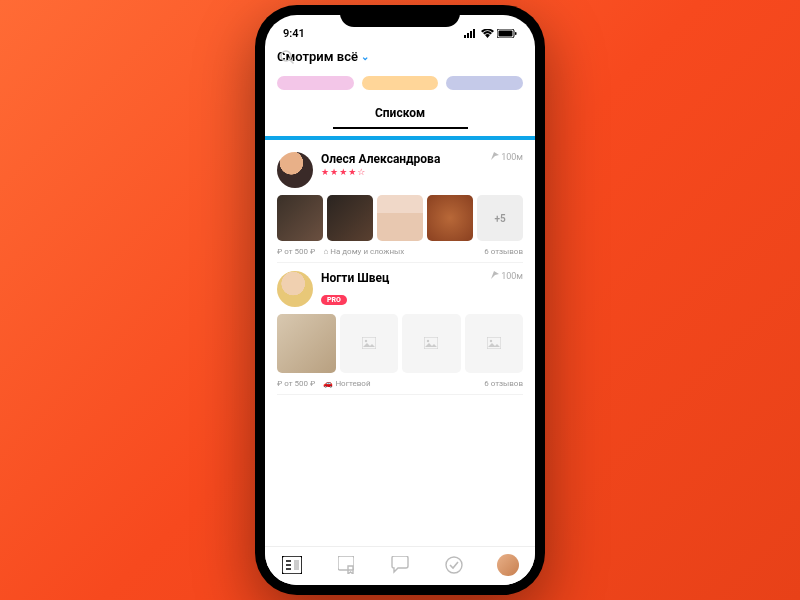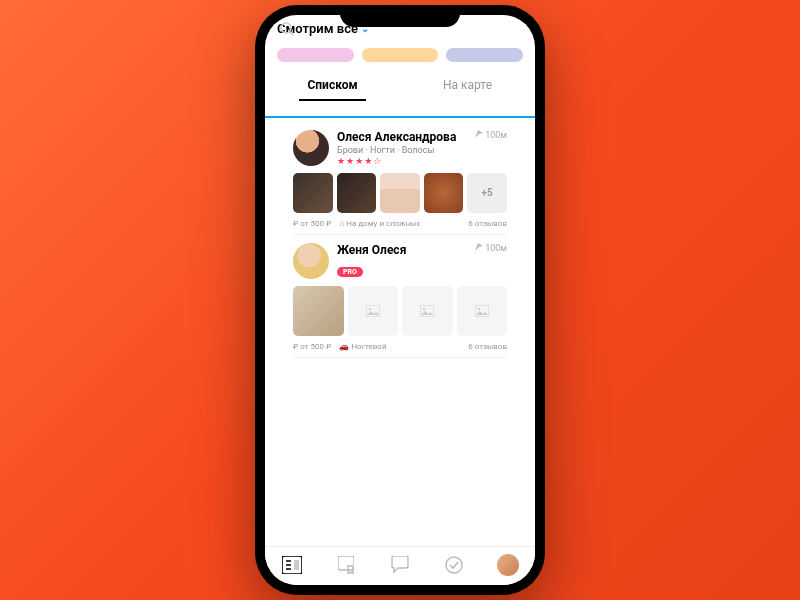--- a/index.html
+++ b/index.html
@@ -37,25 +37,25 @@
     padding: 6px 12px; position: relative;
   }
   .search-ic { position: absolute; left: 14px; color: #bbb; }
   .header-title { font-size: 13px; font-weight: 600; display: flex; align-items: center; gap: 3px; }
   .chev { color: #2196f3; font-size: 10px; }
   .pills { display: flex; gap: 8px; padding: 6px 12px 0; }
   .pill { flex: 1; height: 14px; border-radius: 7px; }
   .pill.p1 { background: #f3c6e8; }
   .pill.p2 { background: #ffd699; }
   .pill.p3 { background: #c5cae9; }
-  .tabs { display: flex; padding: 10px 0 16px; border-bottom: 2px solid #0ea5e9; }
+  .tabs { display: flex; padding: 10px 0 8px; border-bottom: 4px solid #0ea5e9; }
   .tab { flex: 1; text-align: center; font-size: 12px; padding: 6px 0 8px; color: #999; position: relative; }
   .tab.active { color: #000; font-weight: 700; }
   .tab.active::after { content: ''; position: absolute; bottom: -1px; left: 25%; right: 25%; height: 2px; background: #000; }
-  .list { flex: 1; overflow-y: auto; padding: 4px 28px 0; }
+  .list { flex: 1; overflow-y: auto; padding: 4px 12px 0; }
   .list::-webkit-scrollbar { display: none; }
   .card { padding: 8px 0 6px; border-bottom: 1px solid #f2f2f2; }
   .card-head { display: flex; gap: 8px; }
   .avatar { width: 36px; height: 36px; border-radius: 50%; flex-shrink: 0; }
   .av1 { background: radial-gradient(circle at 40% 30%, #e8b088 0 35%, #3a2a28 36% 100%); }
   .av2 { background: radial-gradient(circle at 45% 35%, #f0d0b0 0 38%, #e8c878 39% 100%); }
   .meta { flex: 1; min-width: 0; }
   .name-row { display: flex; justify-content: space-between; align-items: flex-start; }
   .name { font-size: 12px; font-weight: 700; }
   .dist { font-size: 9px; color: #aaa; display: flex; gap: 2px; }
@@ -80,20 +80,39 @@
   .tabbar-avatar { width: 22px; height: 22px; border-radius: 50%; background: linear-gradient(135deg,#e8b088,#c88050); }
   svg { display: block; }
 </style>
 </head>
 <body>
 
 <div class="phone">
   <div class="notch"></div>
   <div class="screen">
 
+    <div class="statusbar">
+      <span>9:41</span>
+      <div class="status-icons">
+        <svg width="14" height="9" viewBox="0 0 14 9">
+            <rect x="0" y="6" width="2" height="3" fill="#000"></rect>
+            <rect x="3" y="4" width="2" height="5" fill="#000"></rect>
+            <rect x="6" y="2" width="2" height="7" fill="#000"></rect>
+            <rect x="9" y="0" width="2" height="9" fill="#000"></rect>
+          </svg>
+        <svg width="13" height="9" viewBox="0 0 13 9">
+            <path d="M6.5 9 L4 6 Q6.5 4 9 6 Z M2 4 Q6.5 0 11 4 L9.5 5.5 Q6.5 2.8 3.5 5.5 Z M0 2 Q6.5 -3 13 2 L11.5 3.5 Q6.5 -1 1.5 3.5 Z" fill="#000"></path>
+          </svg>
+        <svg width="20" height="9" viewBox="0 0 20 9">
+            <rect x="0" y="0" width="17" height="9" rx="2" fill="none" stroke="#000" stroke-width="1"></rect>
+            <rect x="1.5" y="1.5" width="14" height="6" rx="1" fill="#000"></rect>
+            <rect x="18" y="3" width="1.5" height="3" rx="0.7" fill="#000"></rect>
+          </svg>
+      </div>
+    </div>
 
     <div class="header">
       <span class="search-ic">
         <svg width="16" height="16" viewBox="0 0 16 16">
             <circle cx="7" cy="7" r="5" fill="none" stroke="#ccc" stroke-width="1.6"></circle>
             <line x1="11" y1="11" x2="14" y2="14" stroke="#ccc" stroke-width="1.6" stroke-linecap="round"></line>
           </svg>
       </span>
       <div class="header-title">
         <span>Смотрим всё</span>
@@ -102,39 +121,37 @@
     </div>
 
     <div class="pills">
       <div class="pill p1"></div>
       <div class="pill p2"></div>
       <div class="pill p3"></div>
     </div>
 
     <div class="tabs">
       <div class="tab active">Списком</div>
-      <div class="tab">На карте</div>
     </div>
 
     <div class="list">
 
       <div class="card">
         <div class="card-head">
           <div class="avatar av1"></div>
           <div class="meta">
             <div class="name-row">
               <span class="name">Олеся Александрова</span>
               <span class="dist">
                 <svg width="8" height="8" viewBox="0 0 8 8">
                     <path d="M0 8 L3 0 L8 3 L4 4 Z" fill="#bbb"></path>
                   </svg>
                 <span>100м</span>
               </span>
             </div>
-            <div class="cats">Брови · Ногти · Волосы</div>
             <div class="stars">★★★★☆</div>
           </div>
         </div>
         <div class="thumbs">
           <div class="thumb t-nails1"></div>
           <div class="thumb t-nails2"></div>
           <div class="thumb t-face"></div>
           <div class="thumb t-hair"></div>
           <div class="thumb">+5</div>
         </div>
@@ -151,21 +168,21 @@
           </div>
           <span>6 отзывов</span>
         </div>
       </div>
 
       <div class="card">
         <div class="card-head">
           <div class="avatar av2"></div>
           <div class="meta">
             <div class="name-row">
-              <span class="name">Женя Олеся</span>
+              <span class="name">Ногти Швец</span>
               <span class="dist">
                 <svg width="8" height="8" viewBox="0 0 8 8">
                     <path d="M0 8 L3 0 L8 3 L4 4 Z" fill="#bbb"></path>
                   </svg>
                 <span>100м</span>
               </span>
             </div>
             <span class="pro">PRO</span>
           </div>
         </div>

